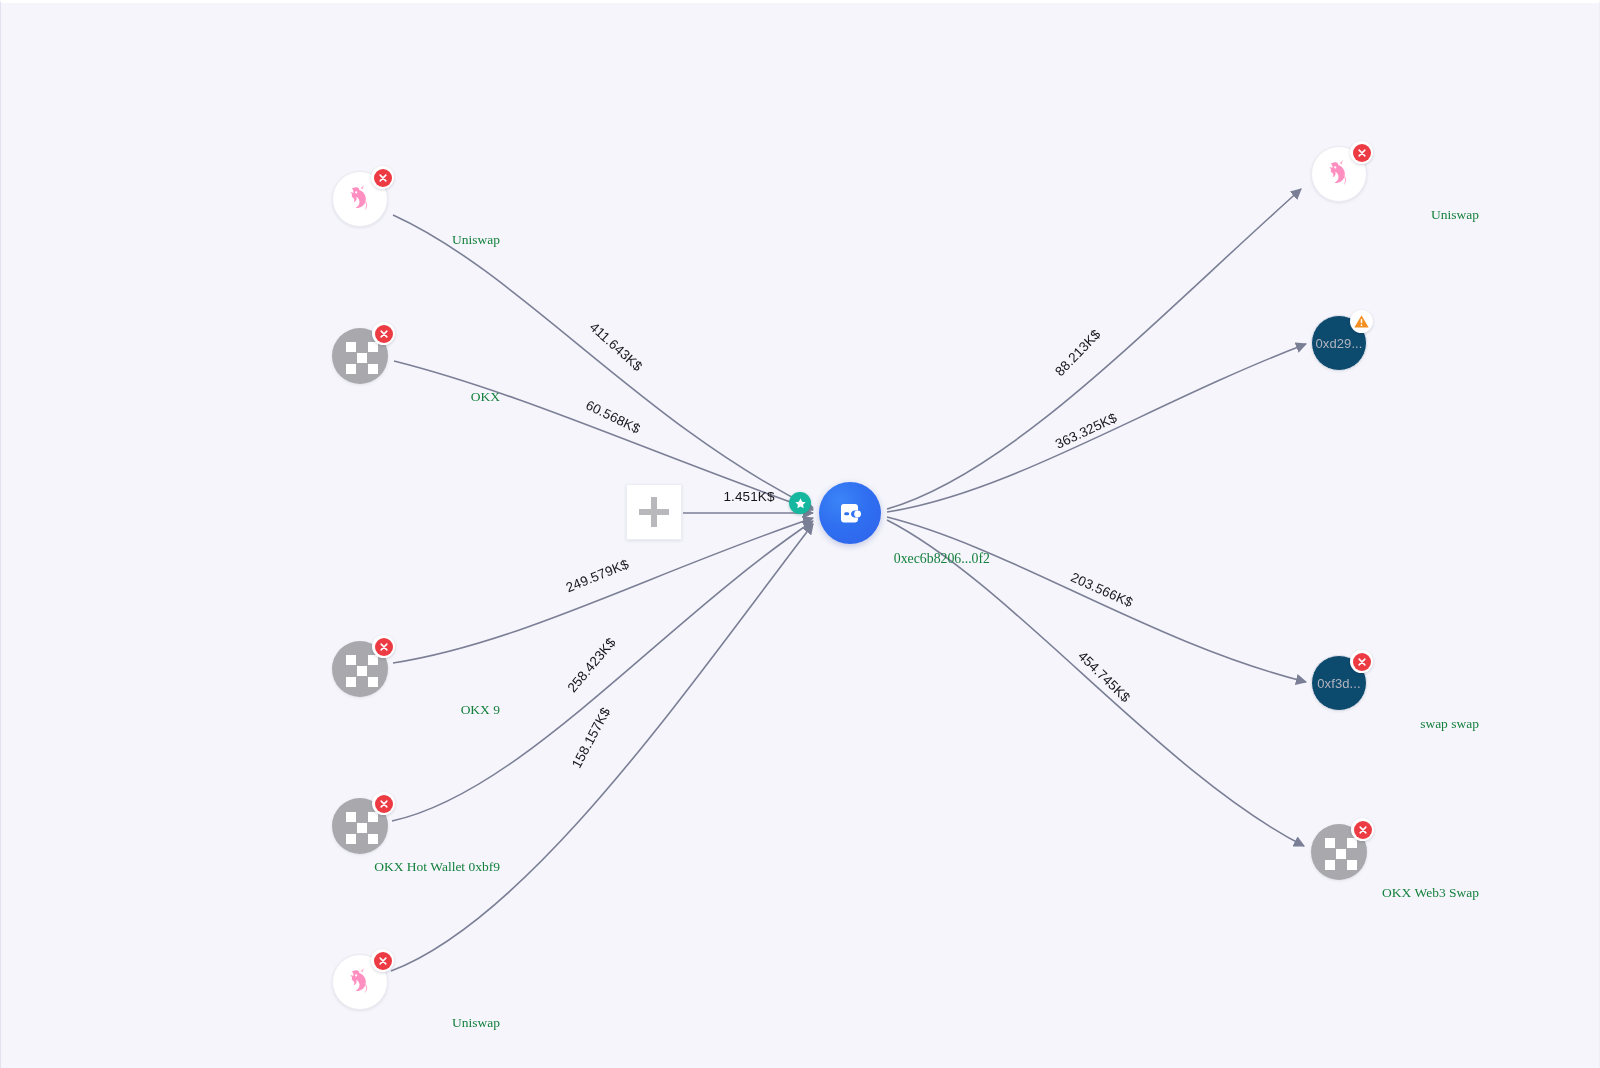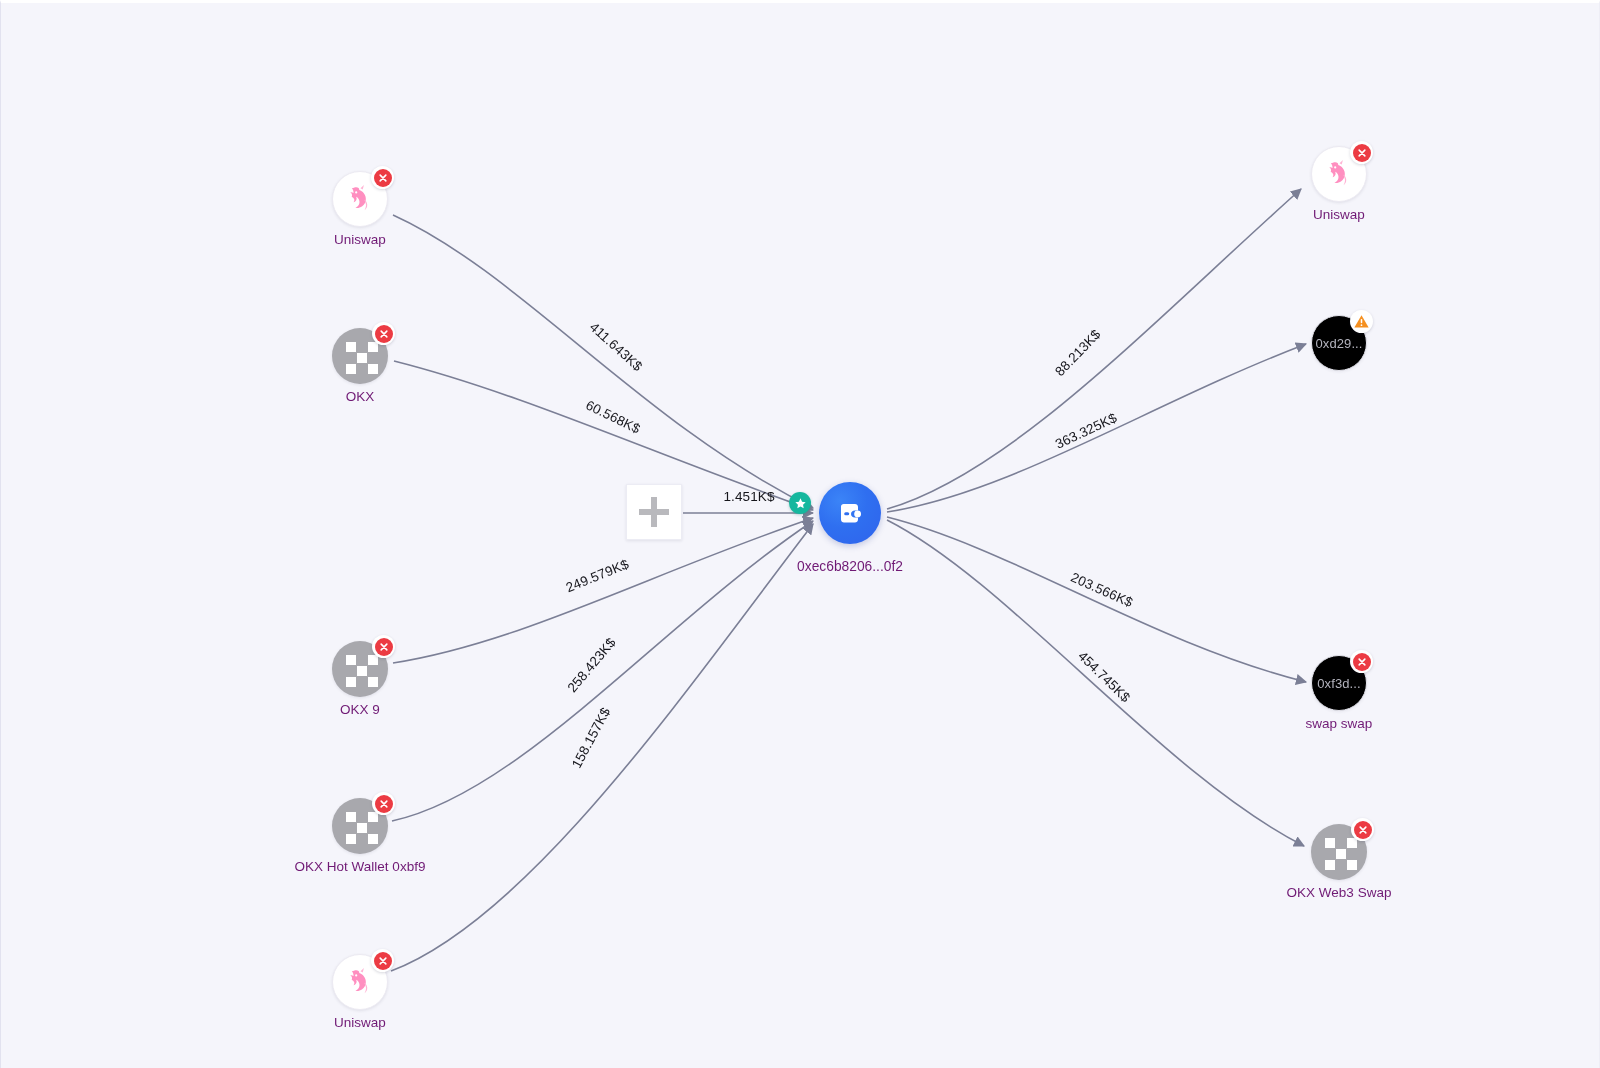--- a/index.html
+++ b/index.html
@@ -62,47 +62,47 @@
     background: #ffffff;
     border: 1px solid #eceaf2;
     box-shadow: 0 1px 3px rgba(40,40,70,0.10);
   }
   .node-circle.okx {
     background: #a8a8ad;
     border: none;
     box-shadow: 0 1px 3px rgba(40,40,70,0.10);
   }
   .node-circle.plain {
-    background: #000000;
+    background: #0c4a6e;
     border: 1px solid #e6e6ee;
     box-shadow: 0 1px 3px rgba(40,40,70,0.07);
   }
   .node-circle.wallet {
     width: 62px;
     height: 62px;
     left: -31px;
     top: -31px;
     background: radial-gradient(circle at 34% 30%, #3b84f7 0%, #2f6ff0 45%, #2f63ec 100%);
     border: none;
     box-shadow: 0 2px 6px rgba(40,60,150,0.25);
   }
   .node-label {
     position: absolute;
     top: 33px;
     left: -140px;
     width: 280px;
-    text-align: center;
+    text-align: right;
     font-size: 13.5px;
-    color: #701a75;
+    color: #15803d;
     white-space: nowrap;
+    font-family: Liberation Serif, serif;
   }
   .node-label.wallet-label {
     top: 38px;
     font-size: 13.8px;
-    margin-top: 8px;
   }
   .inner-addr {
     font-size: 13px;
     color: #b3b3bd;
     letter-spacing: 0.1px;
     user-select: none;
   }
   .badge {
     position: absolute;
     width: 23px;

